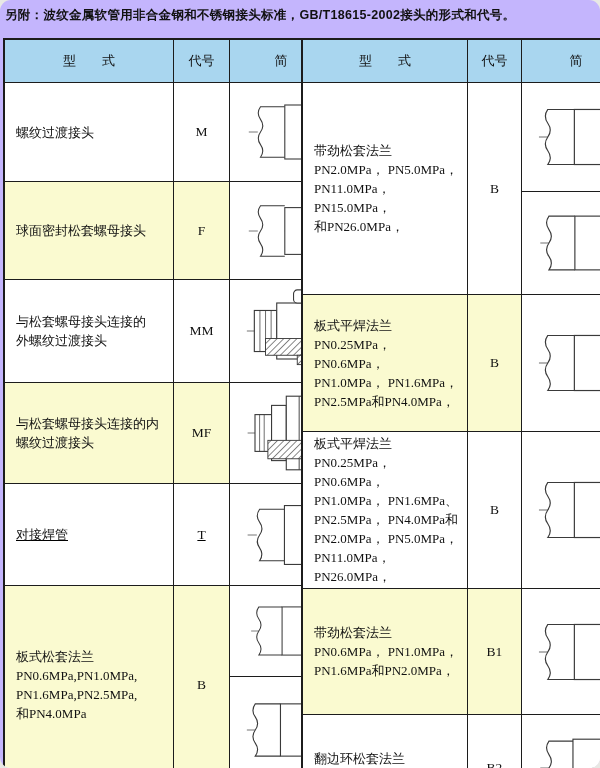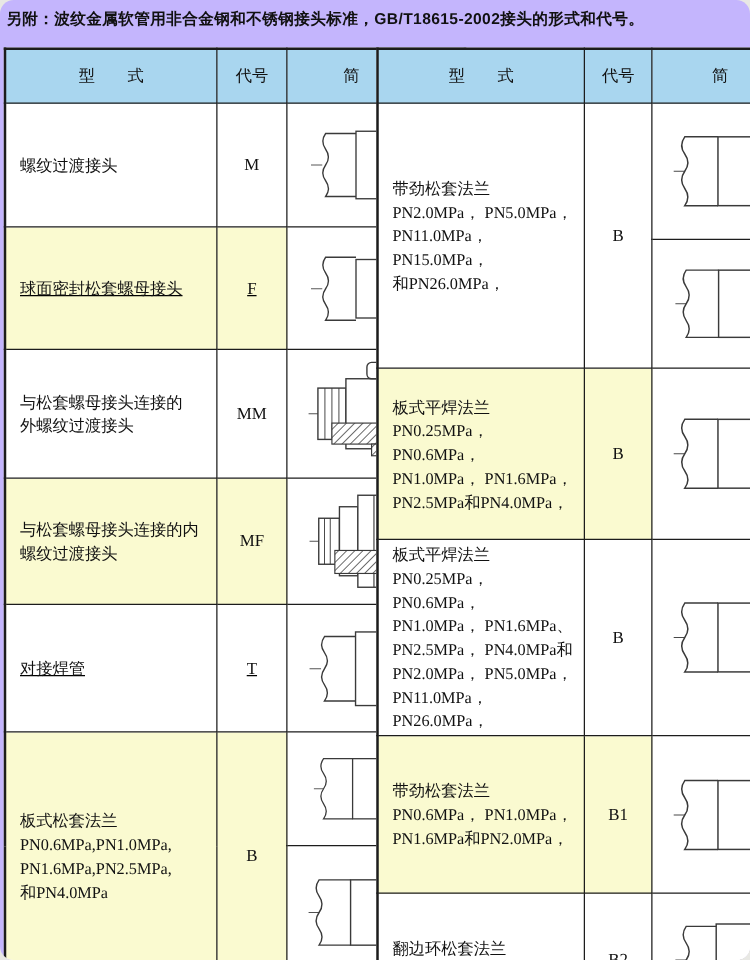--- a/index.html
+++ b/index.html
@@ -49,21 +49,21 @@
   }
   td.dia{
     text-align:center;vertical-align:middle;
     background:#fff;
   }
   .hl{background:#fafad0;}
   .lines{white-space:pre-line;}
   
   #table-left  tr.r0{height:25px;}
   #table-left  tr.r1{height:99px;}
-  #table-left  tr.r2{height:98px;text-decoration:underline;}
+  #table-left  tr.r2{height:98px;}
   #table-left  tr.r3{height:103px;margin-left:42px;}
   #table-left  tr.r4{height:101px;}
   #table-left  tr.r5{height:102px;text-decoration:underline;}
   #table-left  tr.r6a{height:91px;margin-left:42px;}
   #table-left  tr.r6b{height:108px;}
   
   #table-right tr.r0{height:25px;}
   #table-right tr.r1a{height:109px;font-family:Liberation Serif, serif;}
   #table-right tr.r1b{height:103px;}
   #table-right tr.r2{height:137px;}

